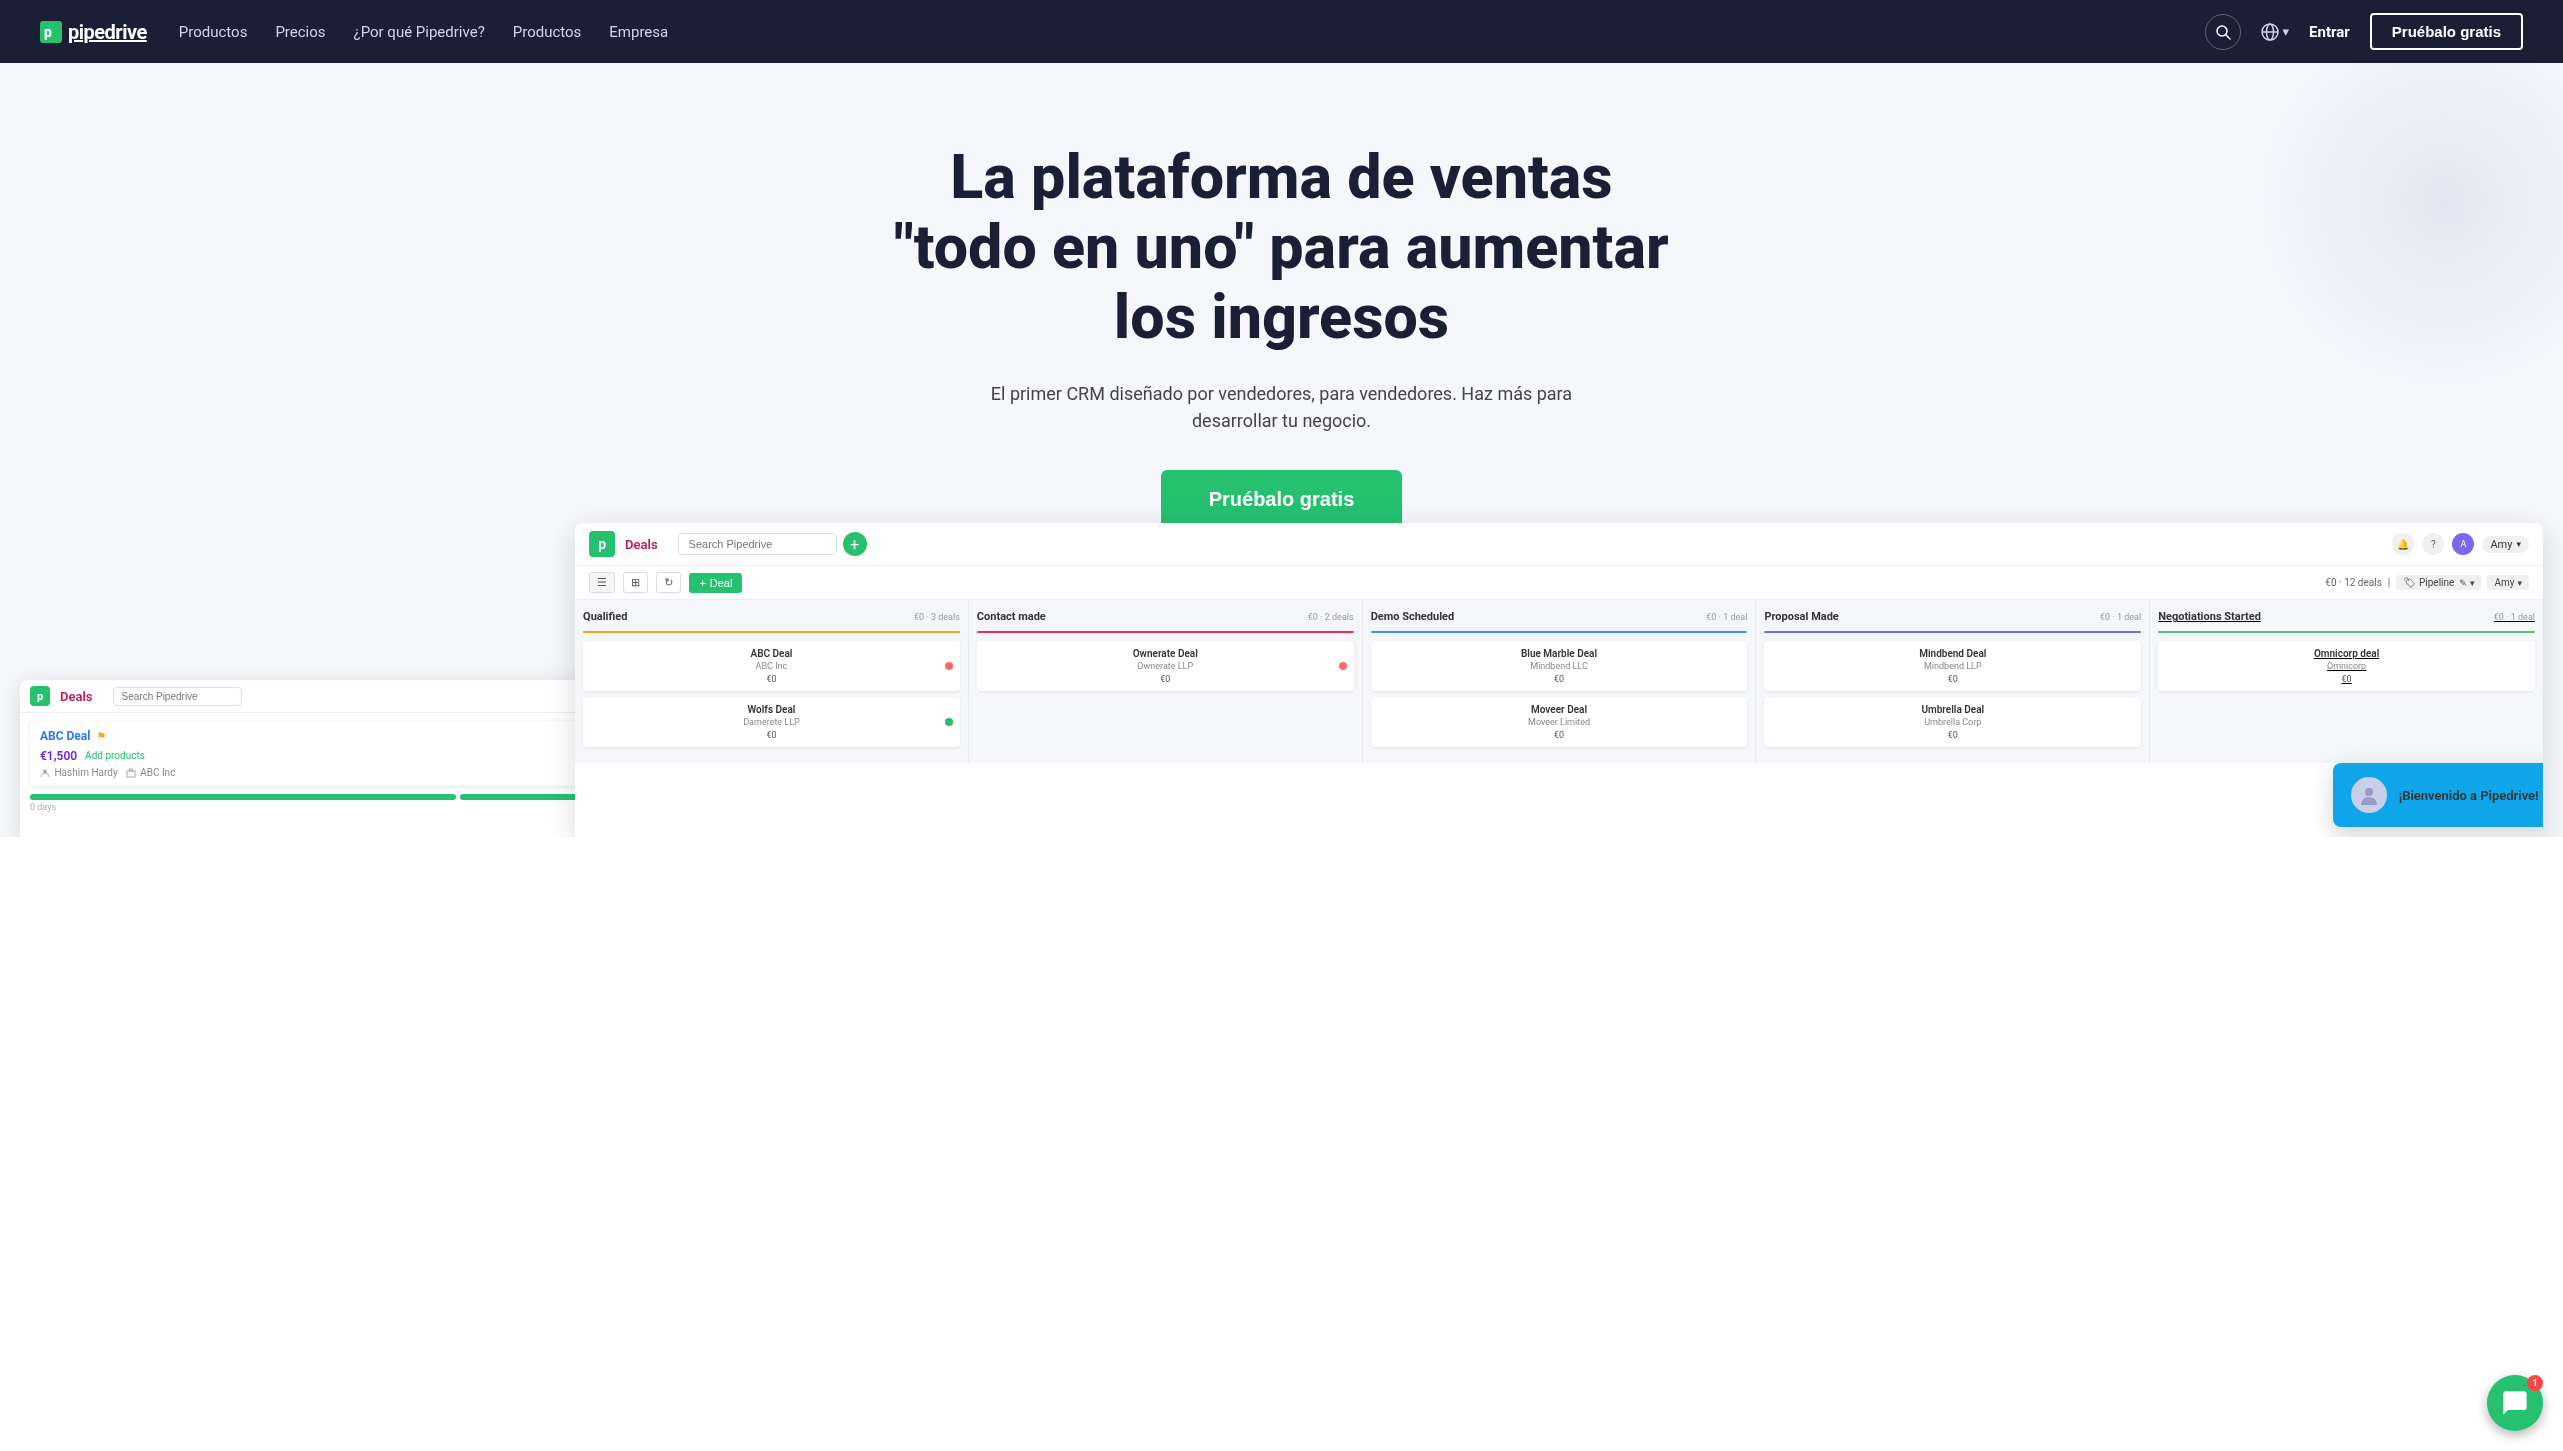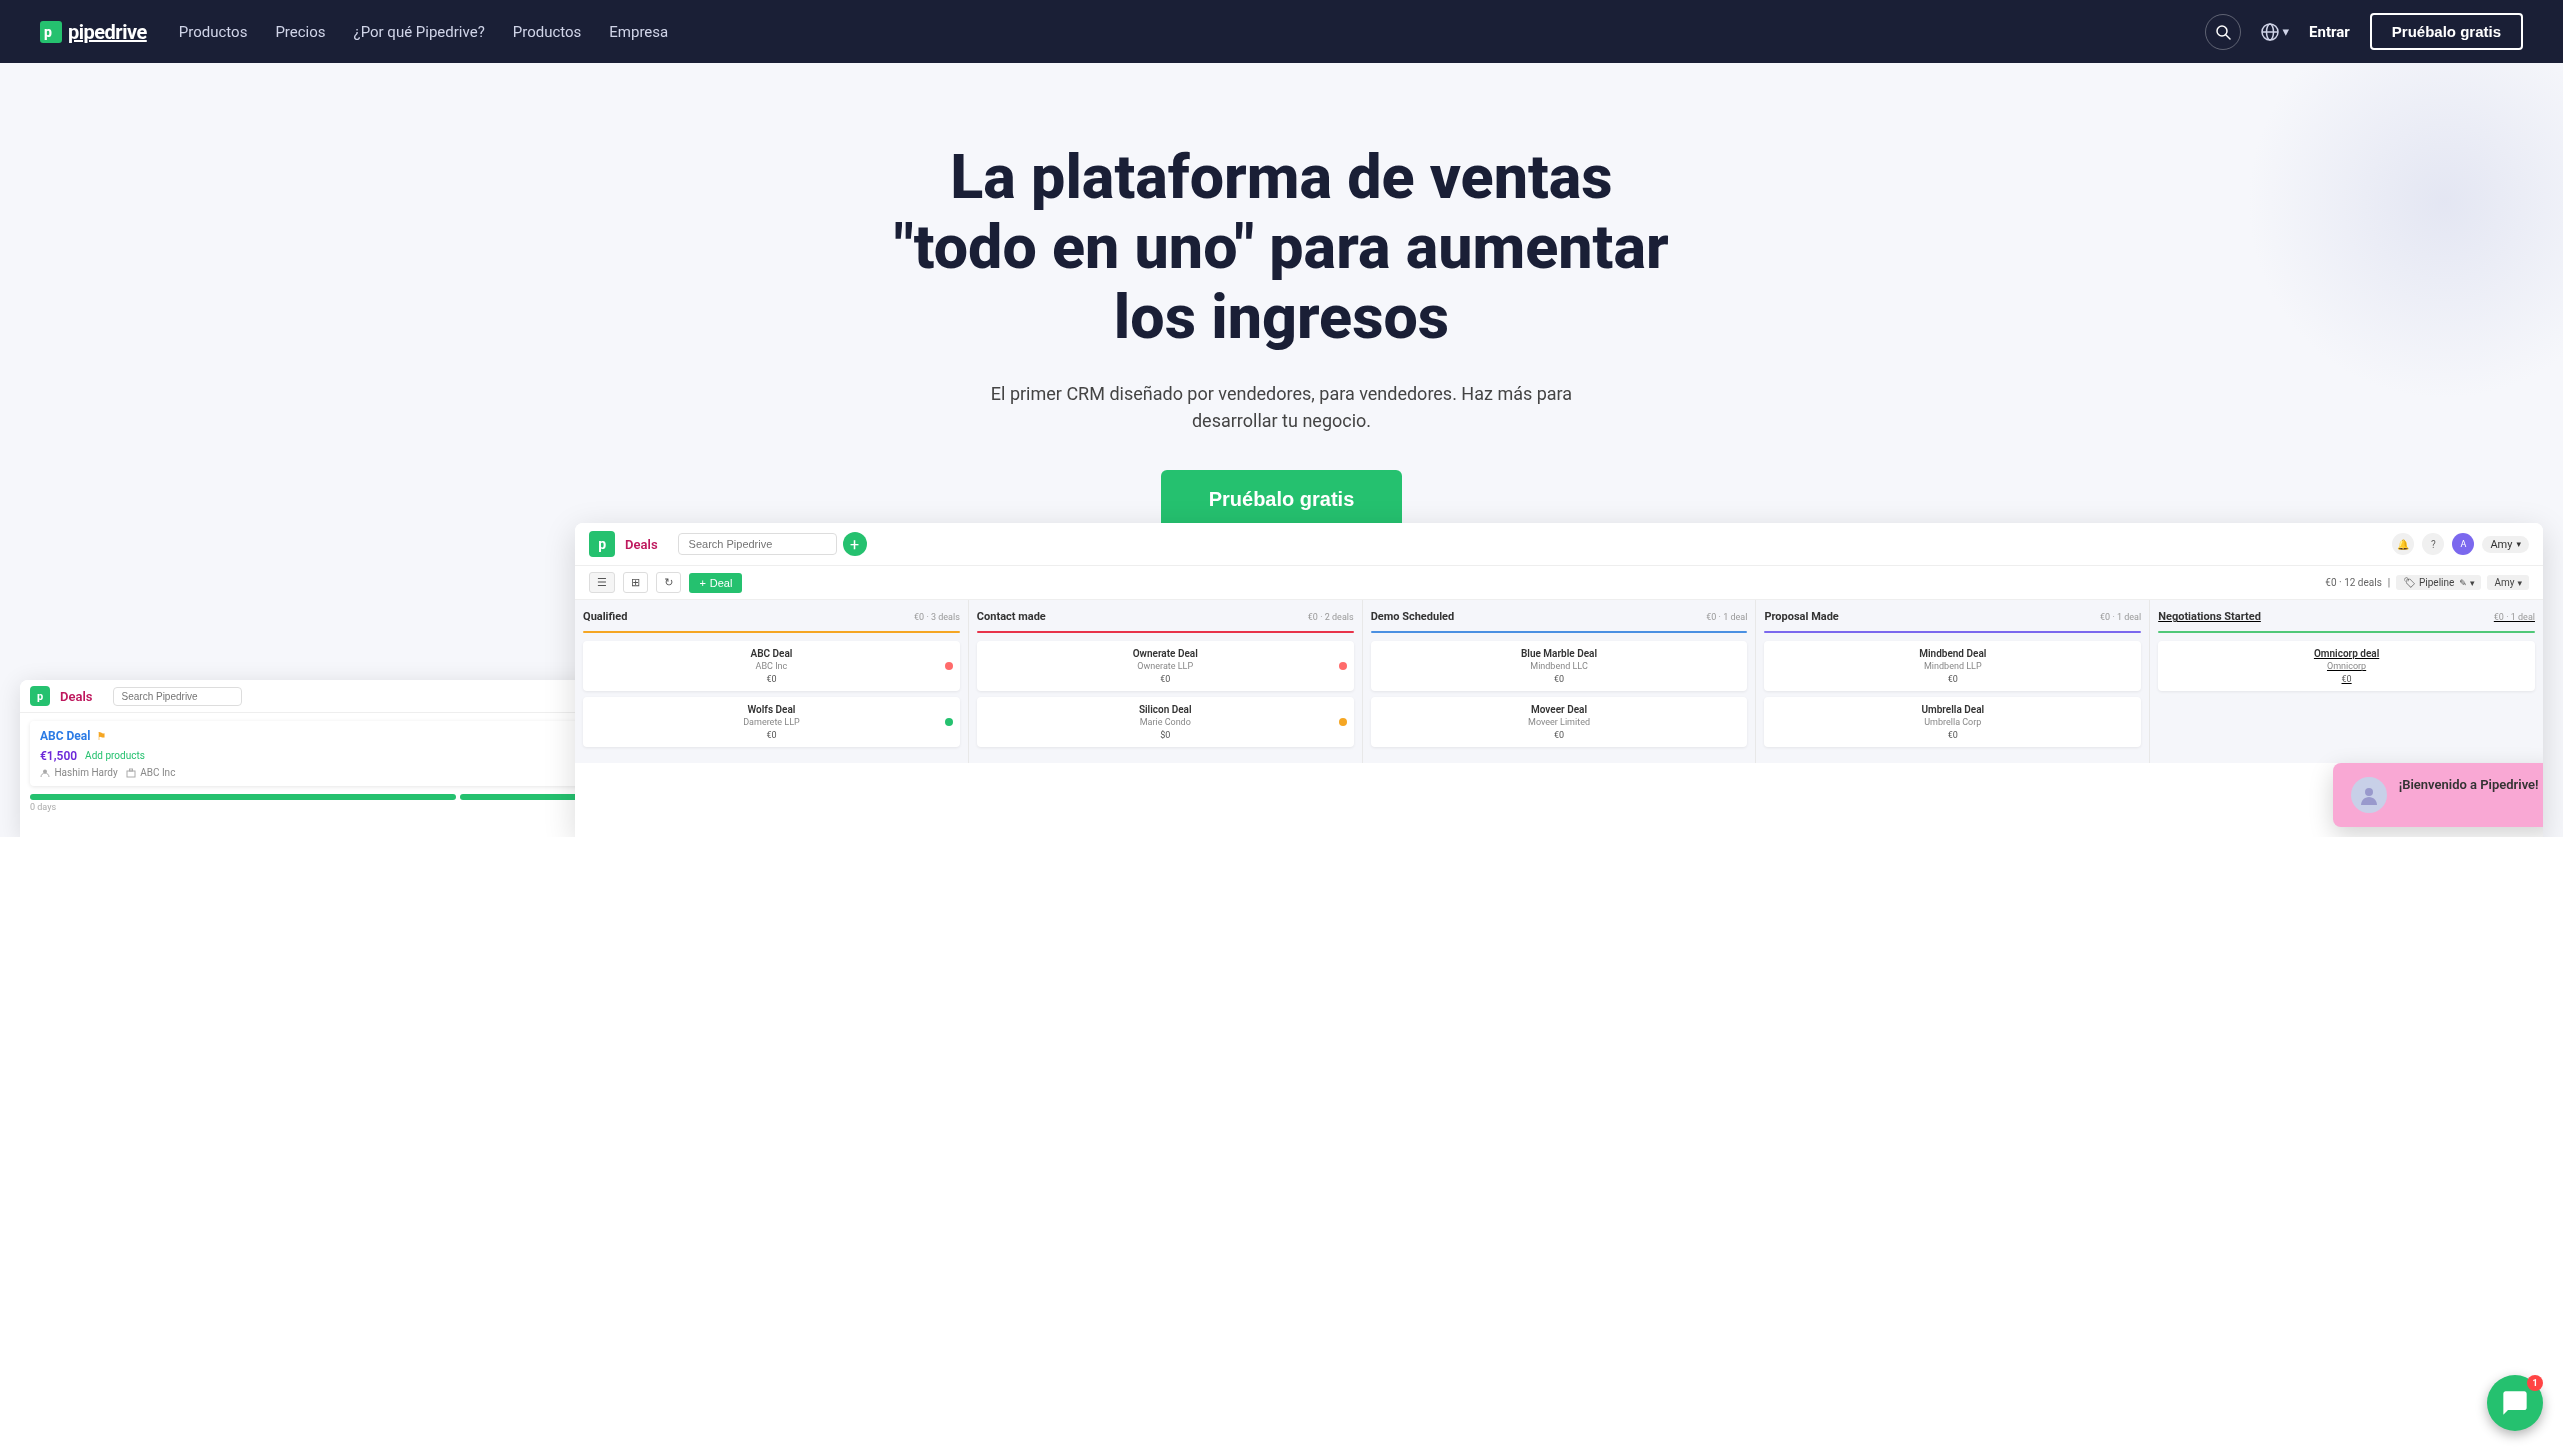--- a/index.html
+++ b/index.html
@@ -315,26 +315,27 @@
       position: absolute;
       right: 7px; top: 50%;
       transform: translateY(-50%);
       width: 8px; height: 8px;
       border-radius: 50%;
     }
 
     
     .welcome-popup {
       position: absolute;
-      background: #f9a8d4;
+      background: #0ea5e9;
       border-radius: 8px;
       padding: 14px 18px;
       box-shadow: 0 8px 24px rgba(0,0,0,0.18);
       z-index: 10;
       display: flex;
+      align-items: center;
       gap: 12px;
       font-size: 13px;
       font-weight: 600;
       color: #333;
       white-space: nowrap;
     }
     .welcome-avatar {
       width: 36px; height: 36px;
       border-radius: 50%;
       background: #c8d0e8;
@@ -568,26 +569,20 @@
             <span class="col-title">Contact made</span>
             <span class="col-meta">€0 · 2 deals</span>
           </div>
           <div class="col-bar" style="background:#e8334a;"></div>
           <div class="deal-card">
             <div class="deal-name">Ownerate Deal</div>
             <div class="deal-company">Ownerate LLP</div>
             <div class="deal-amount">€0</div>
             <div class="deal-dot" style="background:#ff6b6b;"></div>
           </div>
-          <div class="deal-card">
-            <div class="deal-name">Silicon Deal</div>
-            <div class="deal-company">Marie Condo</div>
-            <div class="deal-amount">$0</div>
-            <div class="deal-dot" style="background:#f5a623;"></div>
-          </div>
         </div>
 
         <div class="kanban-col">
           <div class="col-header">
             <span class="col-title">Demo Scheduled</span>
             <span class="col-meta">€0 · 1 deal</span>
           </div>
           <div class="col-bar" style="background:#4a90e2;"></div>
           <div class="deal-card">
             <div class="deal-name">Blue Marble Deal</div>

